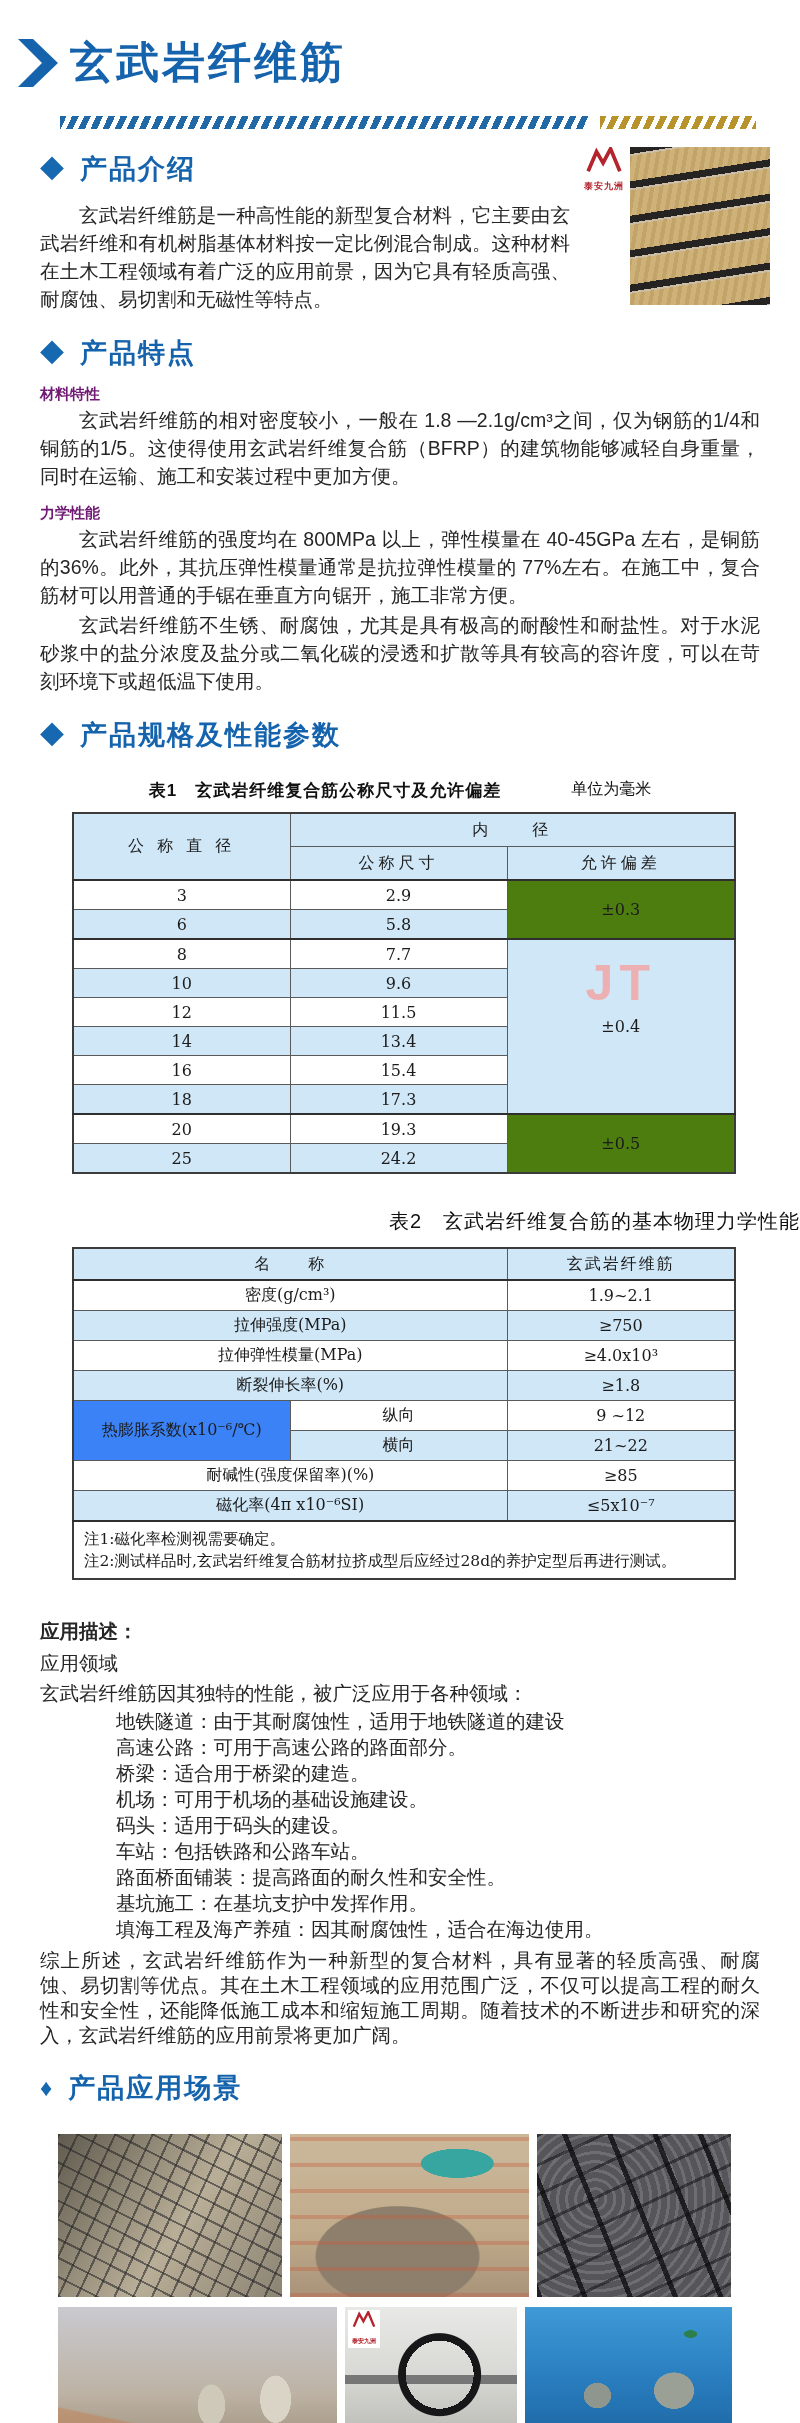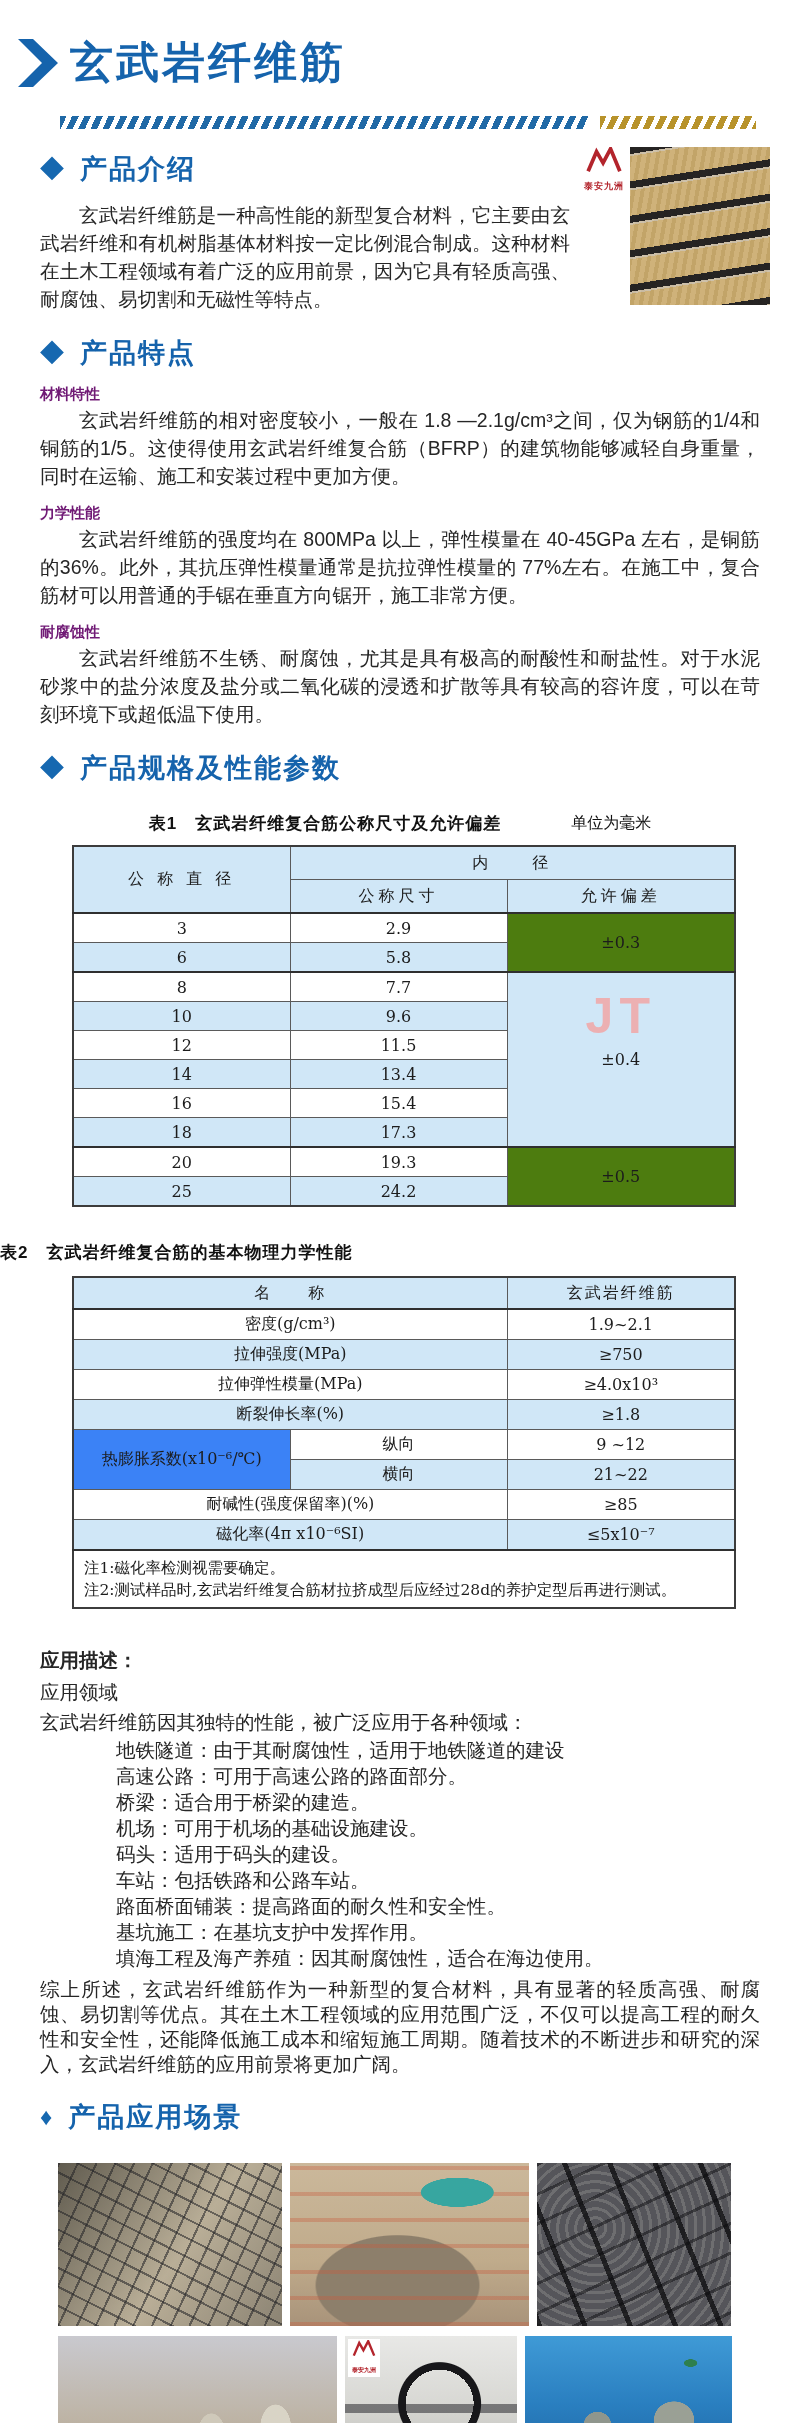--- a/index.html
+++ b/index.html
@@ -35,39 +35,39 @@
   .body-text.indent{text-indent:2em;}
   .intro-wrap{margin-right:0;}
 
   
   .features{clear:none;margin:0 40px;}
   .feature-title{font-size:15px;font-weight:bold;color:#701a75;margin:14px 0 0 0;}
   .feature-text{margin:2px 0 0 0;font-size:19.5px;line-height:28px;text-align:justify;text-indent:2em;color:#262626;}
 
   
   .specs-block{clear:both;}
-  .tbl-title-row{display:flex;justify-content:center;align-items:center;margin:26px 0 10px 0;}
+  .tbl-title-row{display:flex;justify-content:center;align-items:flex-start;margin:26px 0 10px 0;}
   .tbl-title{font-size:17px;font-weight:bold;color:#111;letter-spacing:1px;}
   .tbl-unit{font-size:16px;font-family:"DejaVu Serif", serif;margin-left:70px;color:#111;}
   table.spec{border-collapse:collapse;width:662px;margin:0 auto 0 72px;font-family:"DejaVu Serif", serif;font-size:16px;color:#1c1c1c;table-layout:fixed;}
   table.spec td,table.spec th{border:1px solid #5a5a5a;text-align:center;padding:4px 6px;font-weight:normal;}
   table.spec{border:2px solid #3c3c3c;}
   .shaded-cell,tr.shaded td{background:#d0e7f7;}
   tr.plain td{background:#ffffff;}
   #table1 th{background:#d0e7f7;height:24px;letter-spacing:4px;}
   #table1 td{height:20px;}
   #table1 tr.head-bottom th{border-bottom:2px solid #2f2f2f;}
   #table1 tr.group-start td{border-top:2px solid #2f2f2f;}
   #table1 td.tol{position:relative;background:#4d7c0f;}
   #table1 td.tol.tol-shaded{background:#d0e7f7;}
   .wm{position:absolute;top:14px;left:50%;transform:translateX(-50%);font-size:50px;font-weight:bold;color:#f2a7a7;letter-spacing:6px;font-family:"Liberation Sans", sans-serif;opacity:.85;}
   #table2 th{background:#d0e7f7;height:22px;letter-spacing:2px;border-bottom:2px solid #2f2f2f;}
   #table2 td{height:21px;}
   #table2 td.notes-cell{text-align:left;padding:6px 10px;background:#fff;font-size:15.5px;line-height:22px;border-top:2px solid #2f2f2f;}
-  .tbl2-title{ text-align:left;font-size:17px;font-weight:bold;color:#111;margin:34px 0 12px 0;letter-spacing:1px;}
+  .tbl2-title{ text-align:right;font-size:20px;font-weight:normal;color:#111;margin:34px 0 12px 0;letter-spacing:1px;}
 
   
   .app-block{margin:38px 40px 0 40px;font-size:19.5px;line-height:26px;color:#262626;}
   .app-title{font-weight:bold;margin:0;}
   .app-sub{margin:6px 0 0 0;}
   .app-lead{margin:4px 0 0 0;}
   .app-list{list-style:none;margin:2px 0 0 0;padding:0 0 0 76px;}
   .app-list li{margin:0;padding:0;line-height:26px;}
   .app-summary{margin:6px 0 0 0;text-align:justify;line-height:25px;}
 
@@ -147,21 +147,20 @@
     <span>产品特点</span>
   </h2>
   <div class="features">
 
       <h3 class="feature-title">材料特性</h3>
       <p class="feature-text">玄武岩纤维筋的相对密度较小，一般在 1.8 —2.1g/cm³之间，仅为钢筋的1/4和铜筋的1/5。这使得使用玄武岩纤维复合筋（BFRP）的建筑物能够减轻自身重量，同时在运输、施工和安装过程中更加方便。</p>
 
       <h3 class="feature-title">力学性能</h3>
       <p class="feature-text">玄武岩纤维筋的强度均在 800MPa 以上，弹性模量在 40-45GPa 左右，是铜筋的36%。此外，其抗压弹性模量通常是抗拉弹性模量的 77%左右。在施工中，复合筋材可以用普通的手锯在垂直方向锯开，施工非常方便。</p>
 
-      <h3 class="feature-title">耐腐蚀性</h3>
       <p class="feature-text">玄武岩纤维筋不生锈、耐腐蚀，尤其是具有极高的耐酸性和耐盐性。对于水泥砂浆中的盐分浓度及盐分或二氧化碳的浸透和扩散等具有较高的容许度，可以在苛刻环境下或超低温下使用。</p>
     </div>
 
   <div class="specs-block">
     <h2 class="sec-head">
       <span class="diamond">◆</span>
       <span>产品规格及性能参数</span>
     </h2>
 
     <div class="tbl-title-row">

